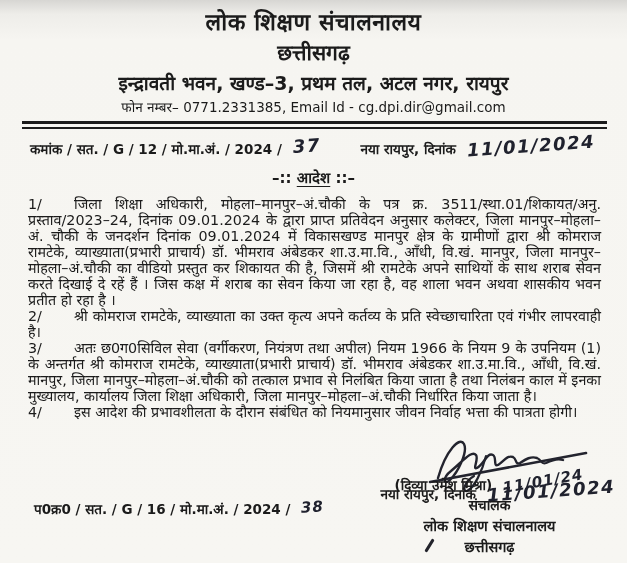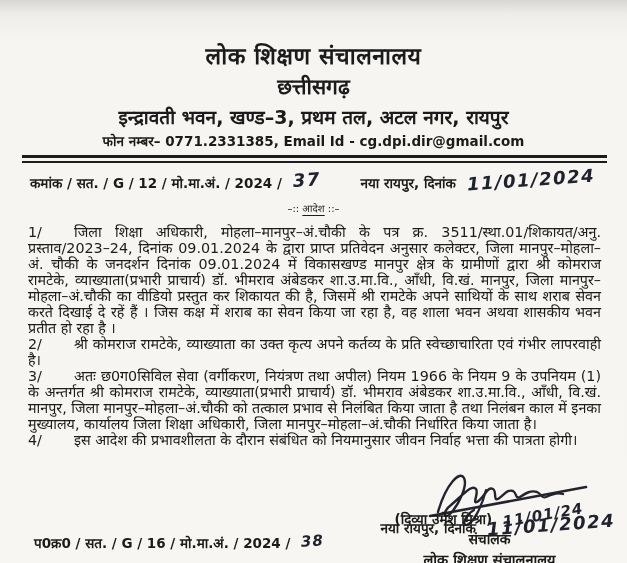--- a/index.html
+++ b/index.html
@@ -3,43 +3,43 @@
 <meta charset="utf-8">
 <style>
   html, body { margin:0; padding:0; }
   body {
     width:627px; height:563px; overflow:hidden; position:relative;
     background:linear-gradient(180deg,#d7d6d3 0px,#eeede9 14px,#f6f5f1 40px,#f7f6f2 100%);
     font-family:"DejaVu Sans",sans-serif;
     color:#1b1b1b;
     -webkit-font-smoothing:antialiased;
   }
-  .page { position:relative; width:627px; height:508px;margin-top:34px; }
+  .page { position:relative; width:627px; height:508px; }
 
   
   .org1 { text-align:center; font-size:23px; font-weight:bold; padding-top:5px; letter-spacing:.5px; }
   .org2 { text-align:center; font-size:21px; font-weight:bold; margin-top:1px; }
   .addr { text-align:center; font-size:19px; font-weight:bold; margin-top:4px; }
-  .contact { text-align:center; font-size:13.5px; font-weight:700; margin-top:2px; }
+  .contact { text-align:center; font-size:13.5px; font-weight:400; margin-top:2px; }
   .rule { margin:5px 20px 0 22px; height:3px;
           border-top:3px solid #1c1c1c; border-bottom:2px solid #1c1c1c; }
 
   
   .refrow { display:flex; justify-content:space-between; align-items:flex-start;
             margin:8px 28px 0 30px; font-size:13.5px; font-weight:bold; }
   .refrow .right { margin-right:4px; }
 
   
   .hw { display:inline-block; font-style:italic; font-weight:bold; color:#20222e;
         font-size:18px; letter-spacing:1.5px; transform:rotate(-4deg) translateY(-2px);
         margin-left:6px; }
   .hw.small { font-size:15px; letter-spacing:1px; }
 
   
-  .order-title { text-align:center; font-size:10px; font-weight:normal; margin-top:9px; }
+  .order-title { text-align:center; font-size:15px; font-weight:bold; margin-top:9px; }
   .order-title .ul { text-decoration:underline; text-underline-offset:3px; }
 
   
   .bodytext { margin:9px 26px 0 28px; font-size:14.3px; line-height:16px;
               text-align:justify; font-weight:400; }
   .bodytext p { margin:0; }
   .pnum { display:inline-block; width:46px; }
 
   
   .sig { position:absolute; right:20px; top:436px; width:235px; text-align:center;

